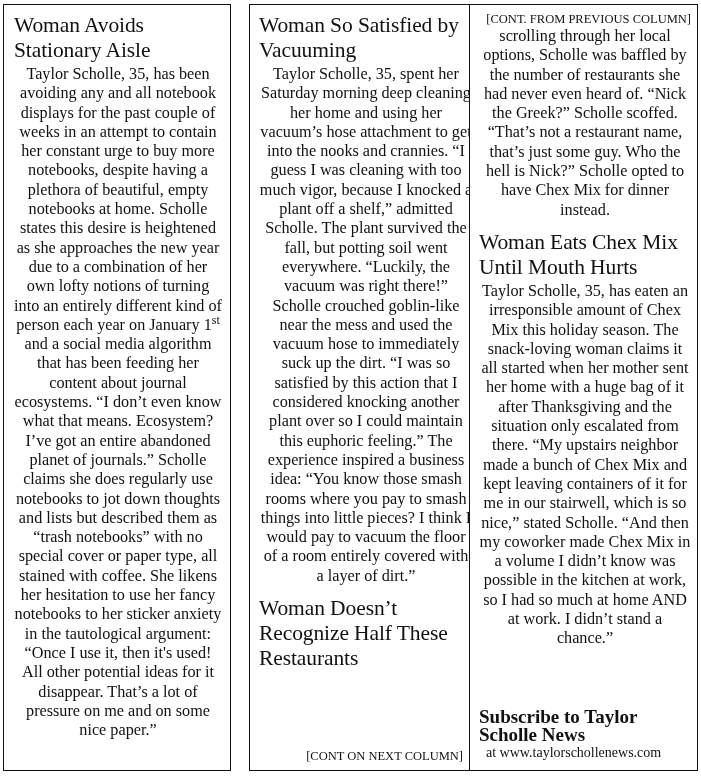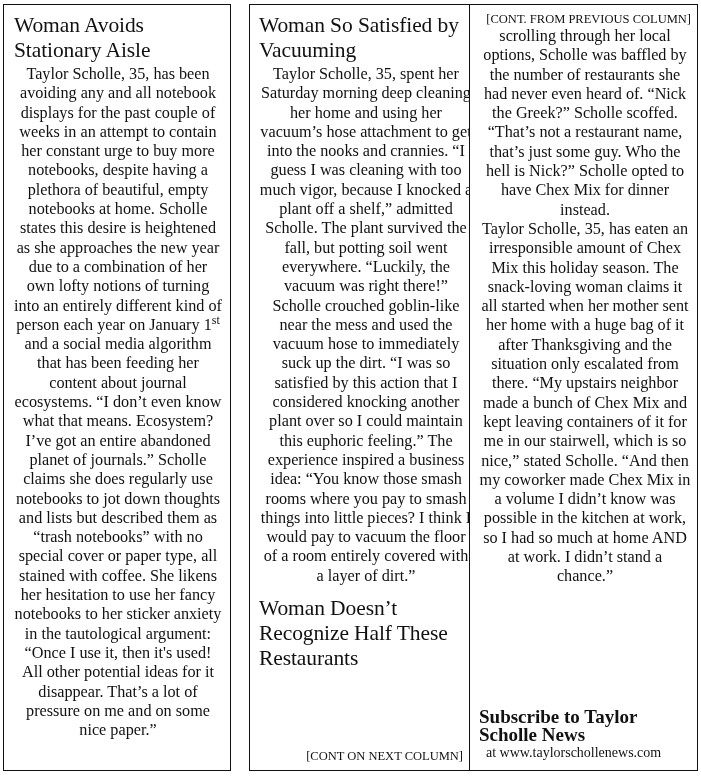--- a/index.html
+++ b/index.html
@@ -37,19 +37,20 @@
   <article>
     <h2 class="h-gap" style="margin-bottom:5px;">Woman Doesn’t Recognize Half These Restaurants</h2>
   </article>
   <div class="cont cont-bottom">[CONT ON NEXT COLUMN]</div>
 </div>
 
 <div class="col c3">
   <div class="cont">[CONT. FROM PREVIOUS COLUMN]</div>
   <p>scrolling through her local options, Scholle was baffled by the number of restaurants she had never even heard of. “Nick the Greek?” Scholle scoffed. “That’s not a restaurant name, that’s just some guy. Who the hell is Nick?” Scholle opted to have Chex Mix for dinner instead.</p>
   <article>
+    <h2 class="h-gap">Woman Eats Chex Mix Until Mouth Hurts</h2>
     <p>Taylor Scholle, 35, has eaten an irresponsible amount of Chex Mix this holiday season. The snack-loving woman claims it all started when her mother sent her home with a huge bag of it after Thanksgiving and the situation only escalated from there. “My upstairs neighbor made a bunch of Chex Mix and kept leaving containers of it for me in our stairwell, which is so nice,” stated Scholle. “And then my coworker made Chex Mix in a volume I didn’t know was possible in the kitchen at work, so I had so much at home AND at work. I didn’t stand a chance.”</p>
   </article>
   <div class="sub">
     <div class="sub-title">Subscribe to Taylor Scholle News</div>
     <div class="sub-url">at www.taylorschollenews.com</div>
   </div>
 </div>
 
 </body></html>

